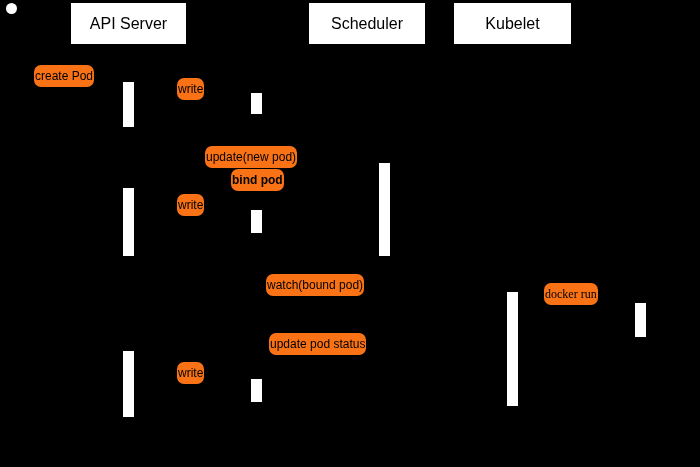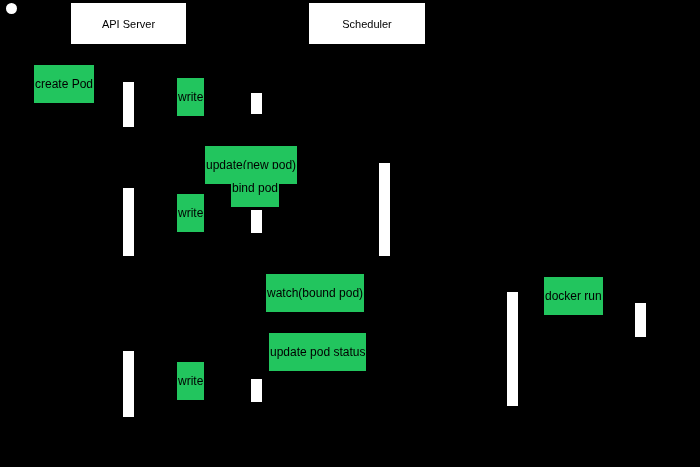--- a/index.html
+++ b/index.html
@@ -29,21 +29,21 @@
     top: 2px;
     height: 43px;
     background: #ffffff;
     border: 1px solid #000000;
     box-sizing: border-box;
     box-shadow: 0 0 0 1px #ffffff inset;
     display: flex;
     align-items: center;
     justify-content: center;
     color: #000000;
-    font-size: 11px;
+    font-size: 16px;
   }
   .actor-api      { left: 70px;  width: 117px; }
   .actor-etcd     { left: 197px; width: 118px; }
   .actor-sched    { left: 308px; width: 118px; }
   .actor-kubelet  { left: 453px; width: 119px; }
   .actor-docker   { left: 583px; width: 115px; }
 
   .activation {
     position: absolute;
     width: 11px;
@@ -54,49 +54,53 @@
   .act-sched-1  { left: 379px; top: 163px; height: 93px; }
   .act-api-2    { left: 123px; top: 188px; height: 68px; }
   .act-etcd-2   { left: 251px; top: 210px; height: 23px; }
   .act-kubelet-1{ left: 507px; top: 292px; height: 114px; }
   .act-docker-1 { left: 635px; top: 303px; height: 34px; }
   .act-api-3    { left: 123px; top: 351px; height: 66px; }
   .act-etcd-3   { left: 251px; top: 379px; height: 23px; }
 
   .msg {
     position: absolute;
-    background: #22c55e;
+    background: #f97316;
     color: #000000;
     font-size: 12px;
     line-height: 14px;
-    padding: 12px 1px;
+    padding: 4px 1px;
     white-space: nowrap;
+    border-radius: 7px;
   }
   .msg-create-pod      { left: 34px;  top: 65px; }
   .msg-write-1         { left: 177px; top: 78px; }
   .msg-watch-new-pod   { left: 205px; top: 146px; }
-  .msg-bind-pod        { left: 231px; top: 169px; }
+  .msg-bind-pod        { left: 231px; top: 169px; font-weight: bold; }
   .msg-write-2         { left: 177px; top: 194px; }
   .msg-watch-bound-pod { left: 266px; top: 274px; }
-  .msg-docker-run      { left: 544px; top: 277px; }
+  .msg-docker-run      { left: 544px; top: 283px; font-family: Liberation Serif, serif; }
   .msg-update-status   { left: 269px; top: 333px; }
   .msg-write-3         { left: 177px; top: 362px; }
 </style>
 </head>
 <body>
 
 <div class="canvas">
 
   <div class="start-node"></div>
 
   <div class="actor-box actor-api">
     <span>API Server</span>
   </div>
   <div class="actor-box actor-sched">
     <span>Scheduler</span>
+  </div>
+  <div class="actor-box actor-kubelet">
+    <span>Kubelet</span>
   </div>
 
   <div class="activation act-api-1"></div>
   <div class="activation act-etcd-1"></div>
   <div class="activation act-sched-1"></div>
   <div class="activation act-api-2"></div>
   <div class="activation act-etcd-2"></div>
   <div class="activation act-kubelet-1"></div>
   <div class="activation act-docker-1"></div>
   <div class="activation act-api-3"></div>

